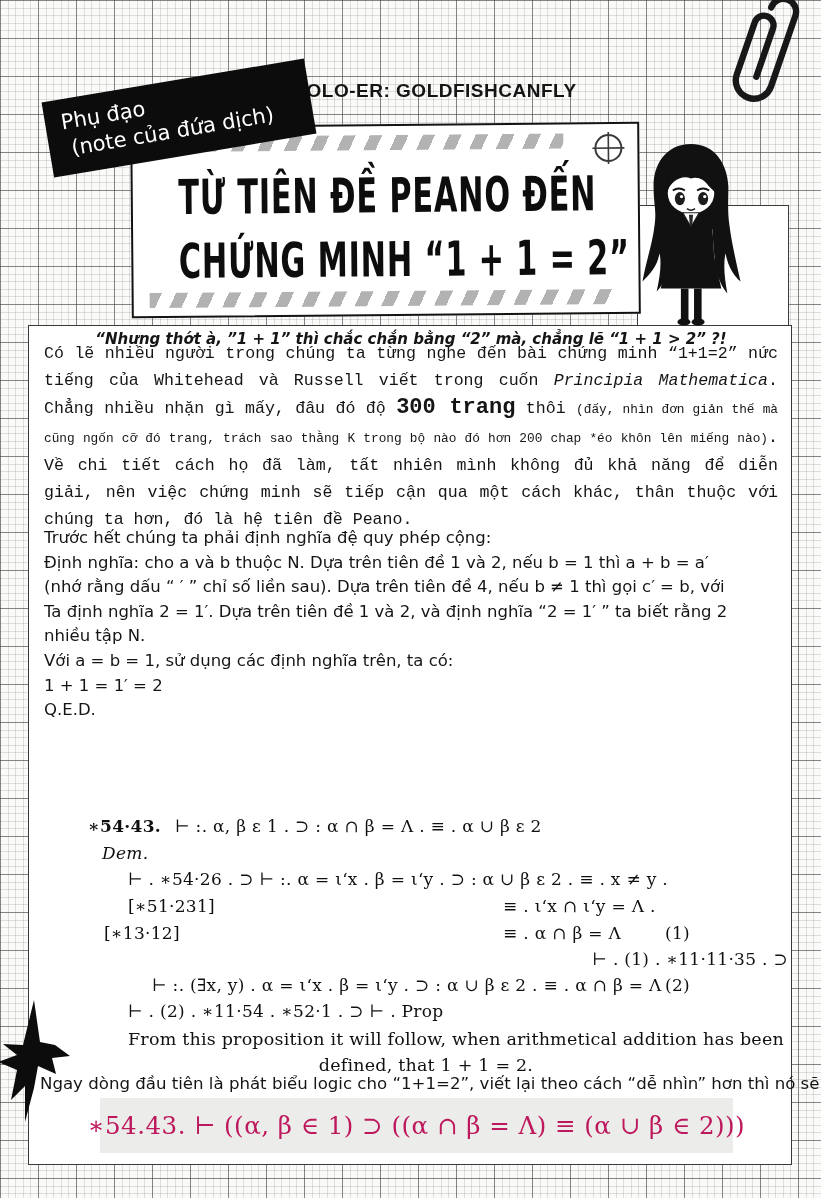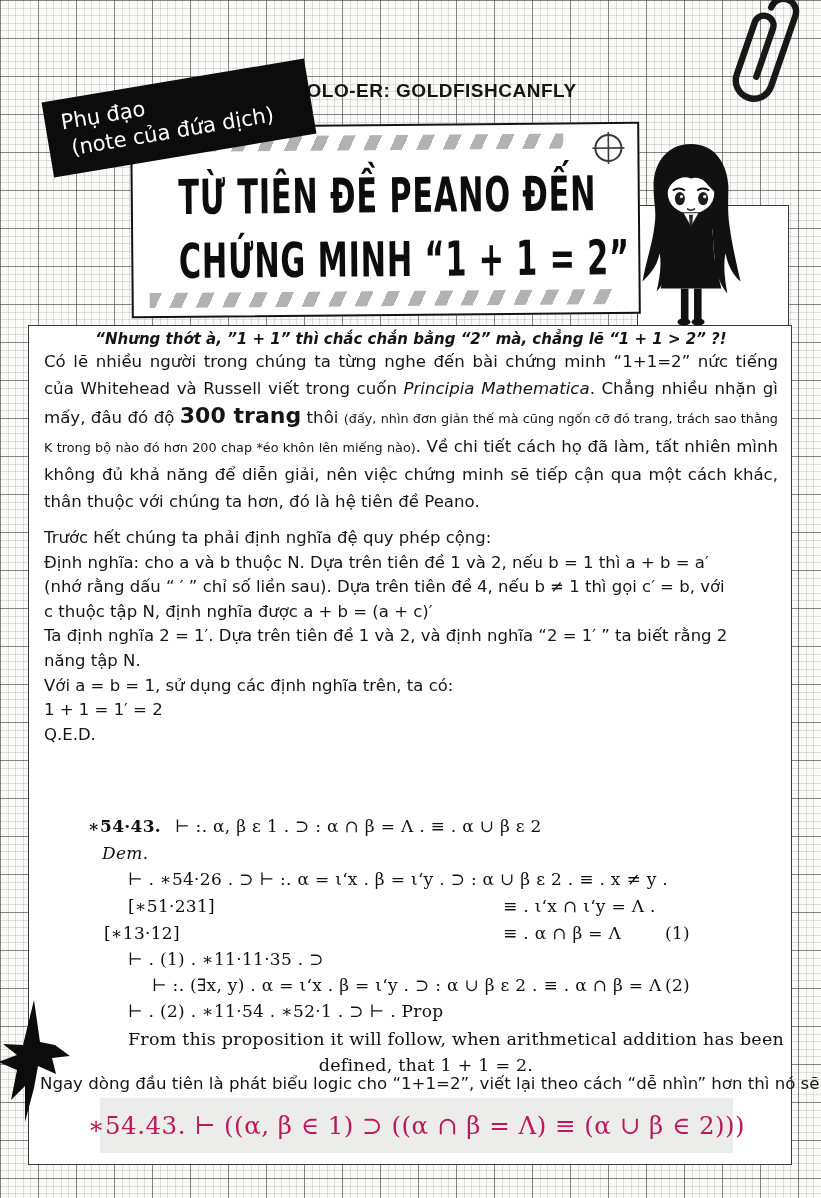--- a/index.html
+++ b/index.html
@@ -45,21 +45,21 @@
   .card-title.t2{top:106px;}
   .chibi{position:absolute;left:638px;top:140px;width:106px;height:192px;z-index:5;}
   .paperclip{position:absolute;left:726px;top:-8px;width:84px;height:128px;transform:rotate(19deg);z-index:3;}
   .splat{position:absolute;left:-6px;top:998px;width:78px;height:128px;z-index:7;}
 
   .quote{
     position:absolute;left:40px;top:330px;width:742px;text-align:center;z-index:3;
     font-size:15px;font-weight:bold;font-style:italic;
   }
   .para{position:absolute;left:44px;width:734px;z-index:3;font-size:16.6px;line-height:27.2px;text-align:justify;}
-  .para1{top:348px;}
+  .para1{top:340px;font-family:Liberation Mono, monospace;}
   .para1 .book{font-style:italic;}
   .para1 .big{font-size:22px;font-weight:bold;}
   .para1 .small{font-size:12.8px;}
   .defblock{position:absolute;left:44px;top:526px;width:740px;z-index:3;font-size:16.5px;line-height:24.6px;}
   .para3{top:748px;}
   .pm{
     position:absolute;left:88px;top:816px;width:660px;height:262px;z-index:3;
     font-family:"DejaVu Serif","DejaVu Sans",serif;font-size:17px;color:#101010;letter-spacing:.3px;
   }
   .pm-row{position:absolute;left:0;width:100%;height:24px;white-space:nowrap;}
@@ -130,36 +130,35 @@
   </svg>
 
   <div class="quote">“Nhưng thớt à, ”1 + 1” thì chắc chắn bằng “2” mà, chẳng lẽ “1 + 1 &gt; 2” ?!</div>
 
   <div class="para para1"><span>Có lẽ nhiều người trong chúng ta từng nghe đến bài chứng minh “1+1=2” nức tiếng của Whitehead và Russell viết trong cuốn </span><span class="book">Principia Mathematica</span><span>. Chẳng nhiều nhặn gì mấy, đâu đó độ </span><span class="big">300 trang</span><span> thôi </span><span class="small">(đấy, nhìn đơn giản thế mà cũng ngốn cỡ đó trang, trách sao thằng K trong bộ nào đó hơn 200 chap *éo khôn lên miếng nào)</span><span>. Về chi tiết cách họ đã làm, tất nhiên mình không đủ khả năng để diễn giải, nên việc chứng minh sẽ tiếp cận qua một cách khác, thân thuộc với chúng ta hơn, đó là hệ tiên đề Peano.</span></div>
 
   <div class="defblock">
     <div>Trước hết chúng ta phải định nghĩa đệ quy phép cộng:</div>
     <div>Định nghĩa: cho a và b thuộc N. Dựa trên tiên đề 1 và 2, nếu b = 1 thì a + b = a′</div>
     <div>(nhớ rằng dấu “ ′ ” chỉ số liền sau). Dựa trên tiên đề 4, nếu b ≠ 1  thì gọi c′ = b, với</div>
-    <div>c thuộc tập N, định nghĩa được a + b = (a + c)′</div>
     <div>Ta định nghĩa 2 = 1′. Dựa trên tiên đề 1 và 2, và định nghĩa “2 = 1′ ” ta biết rằng 2</div>
-    <div>năng tập N.</div>
+    <div>nhiều tập N.</div>
     <div>Với a = b = 1, sử dụng các định nghĩa trên, ta có:</div>
     <div>1 + 1 = 1′ = 2</div>
     <div>Q.E.D.</div>
   </div>
 
 
   <div class="pm">
     <div class="pm-row" style="top:0;"><span class="pm-tag">∗54·43.</span><span>⊢ :. α, β ε 1 . ⊃ : α ∩ β = Λ . ≡ . α ∪ β ε 2</span></div>
     <div class="pm-row dem" style="top:27px;left:14px;">Dem.</div>
     <div class="pm-row" style="top:53px;left:40px;">⊢ . ∗54·26 . ⊃ ⊢ :. α = ι‘x . β = ι‘y . ⊃ : α ∪ β ε 2 . ≡ . x ≠ y .</div>
     <div class="pm-row" style="top:80px;"><span style="margin-left:40px;">[∗51·231]</span><span class="rhs">≡ . ι‘x ∩ ι‘y = Λ .</span></div>
     <div class="pm-row" style="top:107px;"><span style="margin-left:16px;">[∗13·12]</span><span class="rhs">≡ . α ∩ β = Λ</span><span class="num">(1)</span></div>
-    <div class="pm-row" style="top:133px;left:40px;">⊢ . (1) . ∗11·11·35 . ⊃</div>
+    <div class="pm-row" style="top:133px;left:40px;text-align:right;">⊢ . (1) . ∗11·11·35 . ⊃</div>
     <div class="pm-row" style="top:159px;"><span style="margin-left:64px;">⊢ :. (∃x, y) . α = ι‘x . β = ι‘y . ⊃ : α ∪ β ε 2 . ≡ . α ∩ β = Λ</span><span class="num">(2)</span></div>
     <div class="pm-row" style="top:185px;left:40px;">⊢ . (2) . ∗11·54 . ∗52·1 . ⊃ ⊢ . Prop</div>
     <div class="pm-row eng" style="top:213px;left:38px;">From this proposition it will follow, when arithmetical addition has been</div>
     <div class="pm-row eng" style="top:239px;left:8px;">defined, that 1 + 1 = 2.</div>
   </div>
 
   <svg class="splat" viewBox="0 0 78 128">
     <path d="M40,2 L46,44 L61,47 L76,58 L58,60 L62,76 L44,68 L40,90 L31,124 L31,88 L17,102 L23,72 L4,64 L23,57 L9,46 L29,47 Z" fill="#0c0c0c"></path>
   </svg>
 

